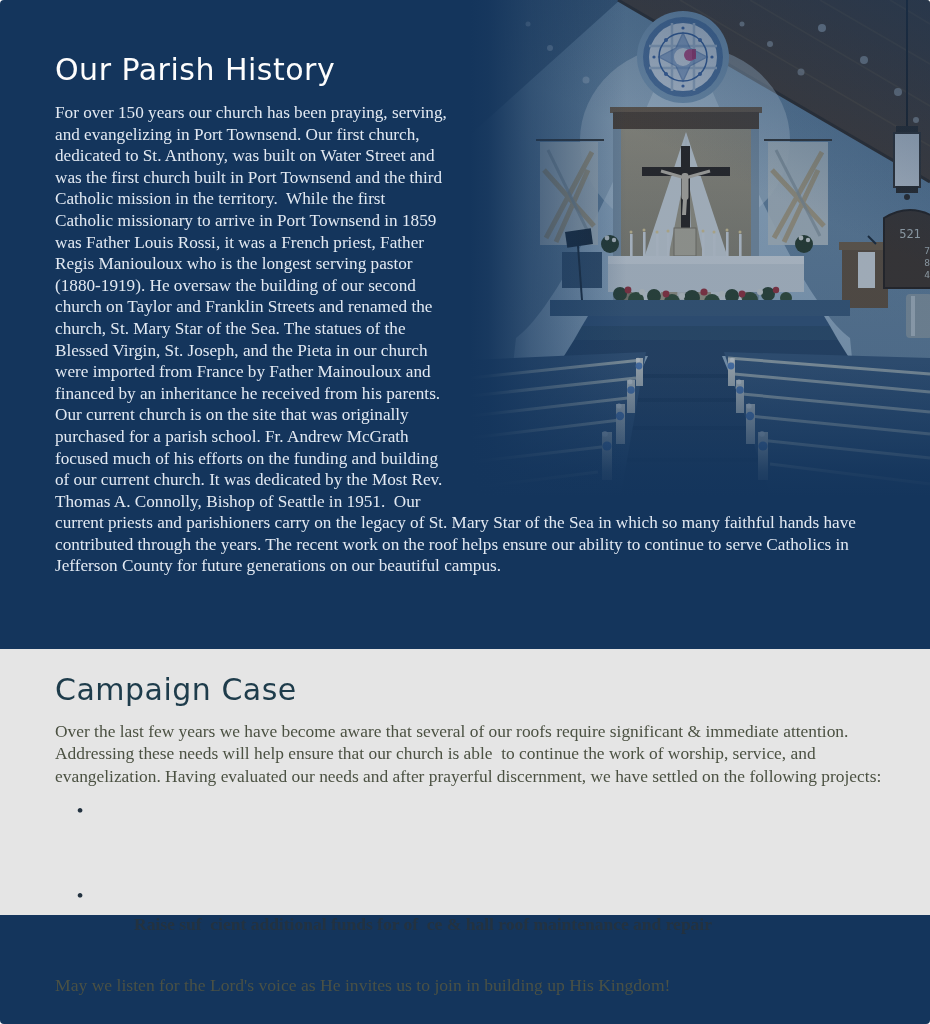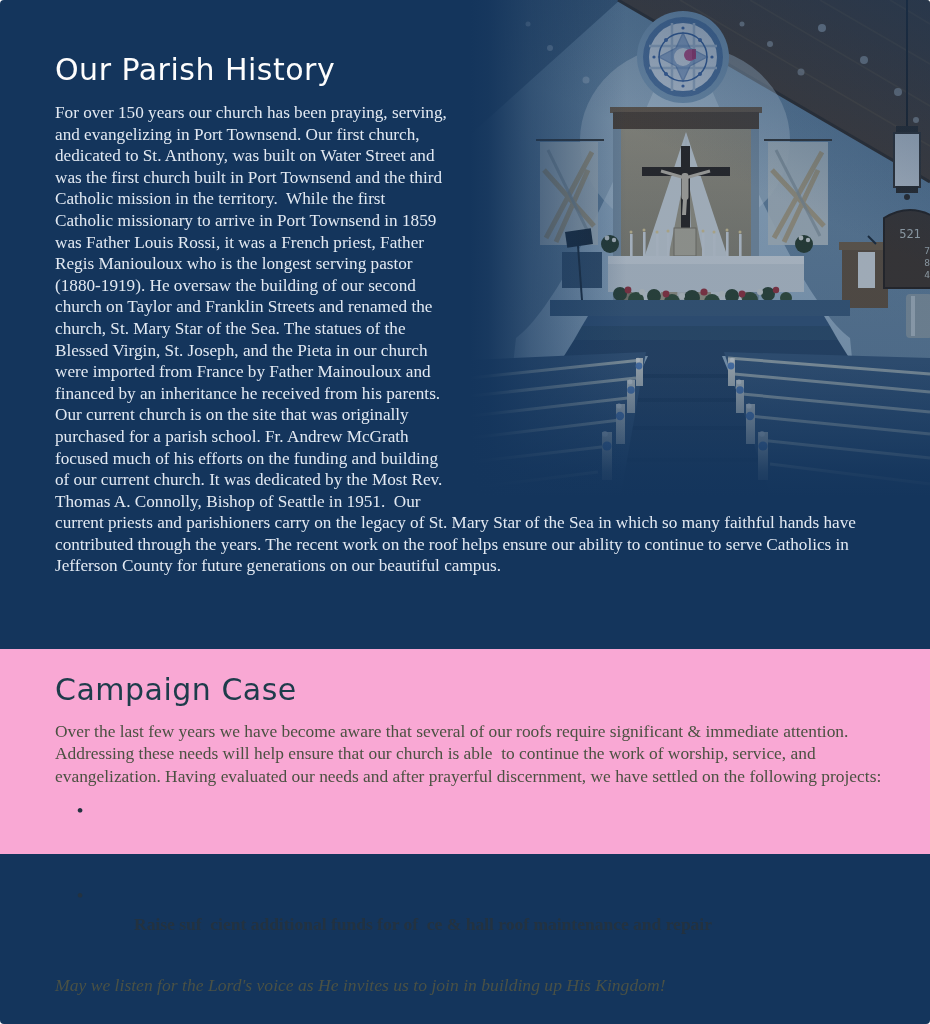--- a/index.html
+++ b/index.html
@@ -31,22 +31,22 @@
     font-weight:400; font-size:30px; line-height:36px;
     letter-spacing:.5px; color:#fdfdfd;
   }
   .history p {
     margin:0; font-size:17.2px; line-height:21.6px;
     color:#e2e9f2; white-space:pre-wrap;
   }
 
   
   .campaign {
-    position:absolute; left:0; right:0; top:649px; height:205px;
-    background:#f9a8d4; box-sizing:border-box;
+    position:absolute; left:0; right:0; top:649px; height:266px;
+    background:#e5e5e5; box-sizing:border-box;
     padding:23px 45px 0 55px;
   }
   .campaign h2 {
     margin:0; font-family:"DejaVu Sans","Liberation Sans",sans-serif;
     font-weight:400; font-size:30px; line-height:36px;
     letter-spacing:.5px; color:#1e3c4b;
   }
   .campaign .intro {
     margin:12px 0 9px 0; font-size:17.4px; line-height:22.3px;
     color:#4b5142; white-space:pre-wrap;
@@ -54,21 +54,21 @@
   .campaign ul { list-style:none; margin:9px 0 0 0; padding:0; }
   .campaign li {
     position:relative; padding-left:44px;
     font-weight:bold; font-size:17.5px; line-height:28.5px;
     color:#233240; white-space:pre-wrap;
   }
   .campaign li .dot {
     position:absolute; left:22px; top:0; font-weight:bold; color:#233240;
   }
   .campaign .closing {
-    margin:7px 0 4px 0; font-style:italic;
+    margin:7px 0 4px 0; 
     font-size:17.6px; line-height:22px; color:#4a5145; white-space:pre-wrap;
   }
 
   
   .footer-band { position:absolute; left:0; right:0; top:915px; bottom:0; }
 </style>
 </head>
 <body>
 
 <div class="page">

